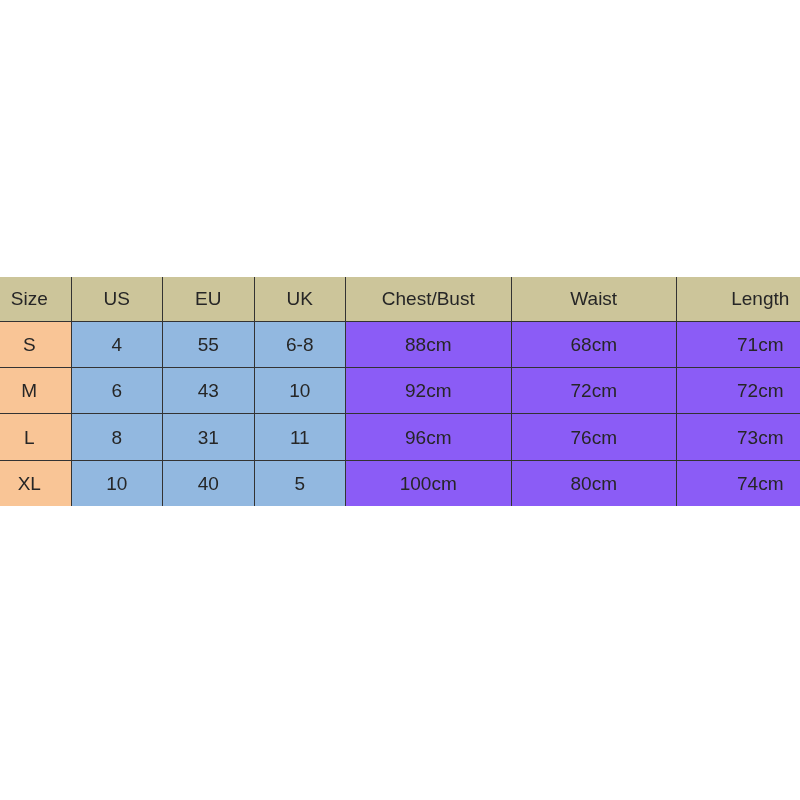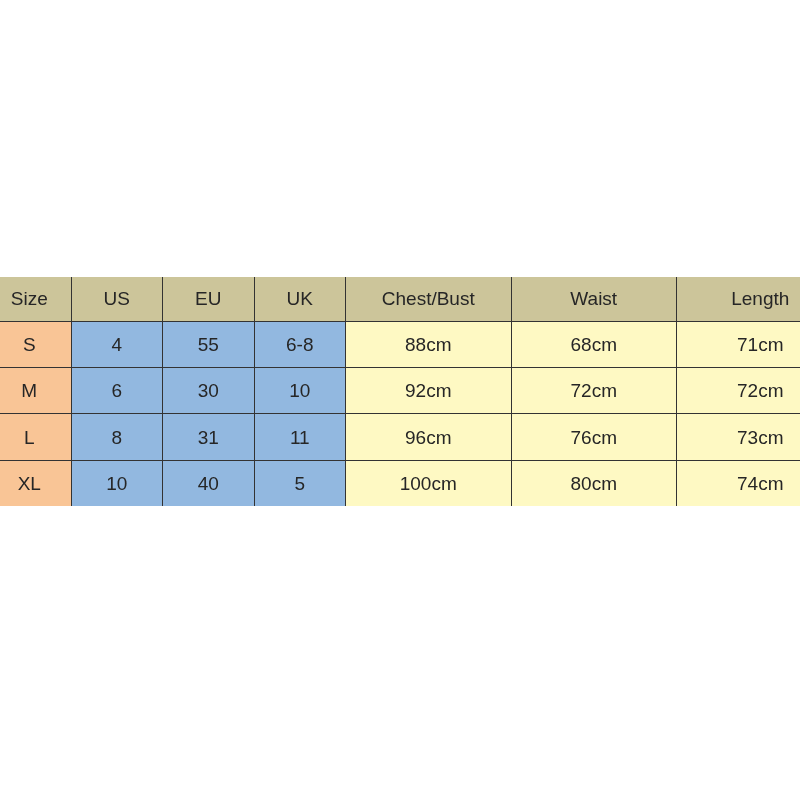--- a/index.html
+++ b/index.html
@@ -32,21 +32,21 @@
   }
   table.size-chart td, table.size-chart th {
     border: 1px solid #333333;
     border-top: 0;
     text-align: center;
     padding: 0;
     font-weight: normal;
     line-height: 1;
   }
   thead th { height: 43.6px; background: #ccc59a; }
-  tbody td { height: 45.4px; background: #fef9c3; }
+  tbody td { height: 45.4px; background: #8b5cf6; }
   tbody tr:last-child td { border-bottom: 0; }
   td.c-size { background: #f9c596; }
   td.c-num  { background: #92b8e0; }
   col.w-size { width: 84px; }
   col.w-us   { width: 91px; }
   col.w-eu   { width: 92px; }
   col.w-uk   { width: 91px; }
   col.w-chest{ width: 166px; }
   col.w-waist{ width: 165px; }
   col.w-len  { width: 168px; }
@@ -82,21 +82,21 @@
         <td class="c-num">4</td>
         <td class="c-num">55</td>
         <td class="c-num">6-8</td>
         <td>88cm</td>
         <td>68cm</td>
         <td>71cm</td>
       </tr>
       <tr>
         <td class="c-size">M</td>
         <td class="c-num">6</td>
-        <td class="c-num">30</td>
+        <td class="c-num">43</td>
         <td class="c-num">10</td>
         <td>92cm</td>
         <td>72cm</td>
         <td>72cm</td>
       </tr>
       <tr>
         <td class="c-size">L</td>
         <td class="c-num">8</td>
         <td class="c-num">31</td>
         <td class="c-num">11</td>

